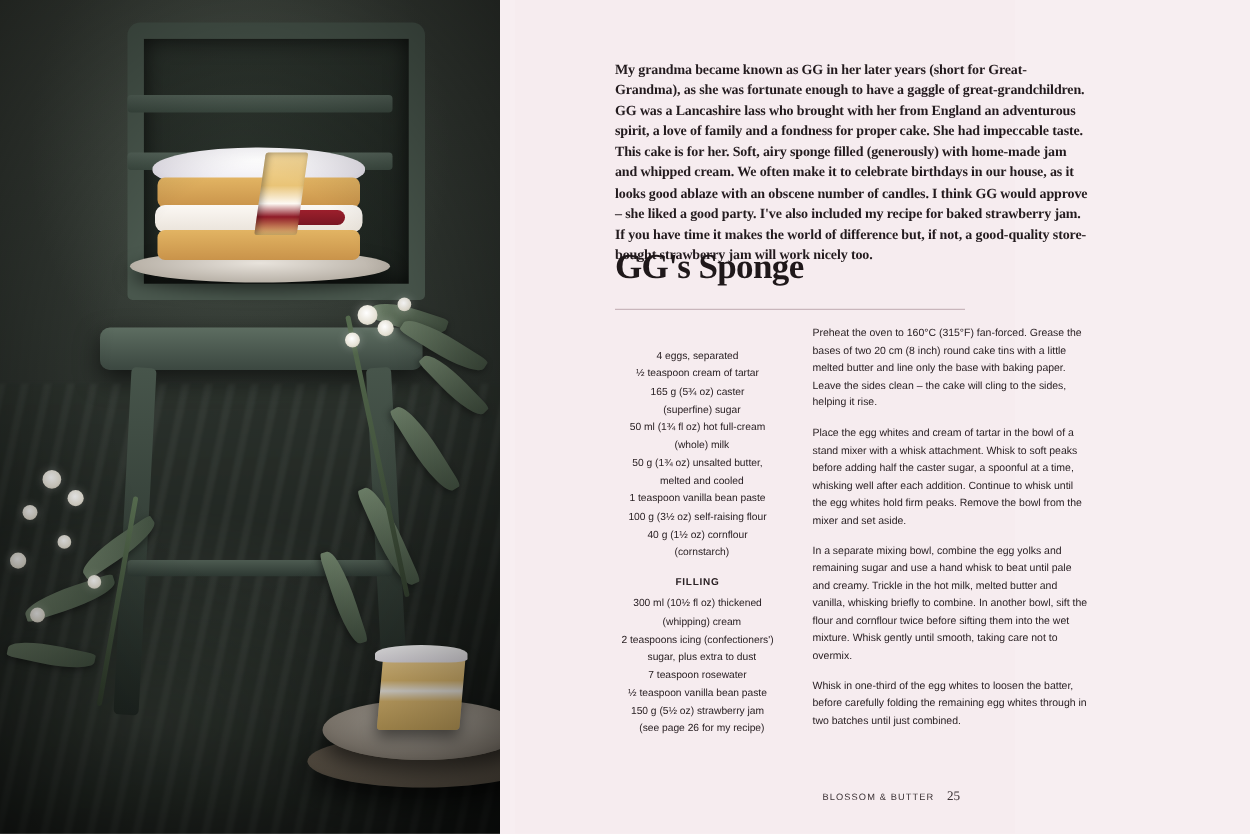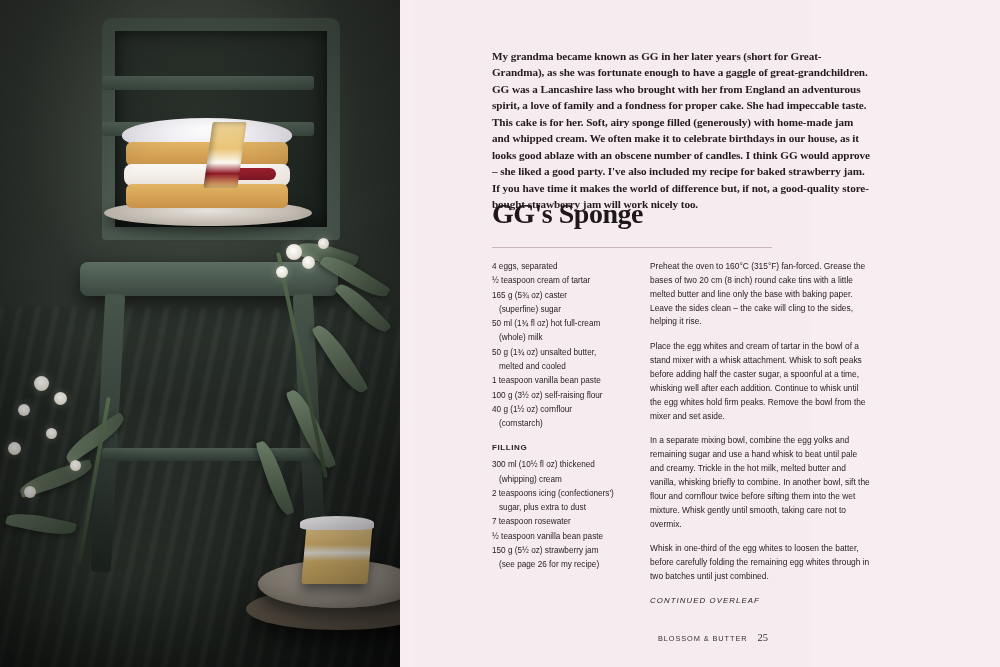--- a/index.html
+++ b/index.html
@@ -288,25 +288,26 @@
     left: 80px;
     right: 40px;
     top: 247px;
     height: 1px;
     background: #c9b6bc;
   }
 
   .col-ingredients {
     position: absolute;
     left: 80px;
-    top: 260px;
+    top: 278px;
     width: 132px;
     font-size: 8.2px;
     line-height: 1.62;
     color: #2a2124;
+    text-align: center;
   }
   .col-ingredients .line { margin-bottom: 1px; }
   .col-ingredients .sub { padding-left: 7px; }
   .filling-head {
     margin-top: 12px;
     margin-bottom: 3px;
     font-weight: bold;
     letter-spacing: 0.6px;
     font-size: 8px;
   }
@@ -444,21 +445,20 @@
         <div class="line">150 g (5½ oz) strawberry jam</div>
         <div class="line sub">(see page 26 for my recipe)</div>
       </div>
     </div>
 
     <div class="col-method">
       <p>Preheat the oven to 160°C (315°F) fan-forced. Grease the bases of two 20 cm (8 inch) round cake tins with a little melted butter and line only the base with baking paper. Leave the sides clean – the cake will cling to the sides, helping it rise.</p>
       <p>Place the egg whites and cream of tartar in the bowl of a stand mixer with a whisk attachment. Whisk to soft peaks before adding half the caster sugar, a spoonful at a time, whisking well after each addition. Continue to whisk until the egg whites hold firm peaks. Remove the bowl from the mixer and set aside.</p>
       <p>In a separate mixing bowl, combine the egg yolks and remaining sugar and use a hand whisk to beat until pale and creamy. Trickle in the hot milk, melted butter and vanilla, whisking briefly to combine. In another bowl, sift the flour and cornflour twice before sifting them into the wet mixture. Whisk gently until smooth, taking care not to overmix.</p>
       <p>Whisk in one-third of the egg whites to loosen the batter, before carefully folding the remaining egg whites through in two batches until just combined.</p>
-      <div class="continued">CONTINUED  OVERLEAF</div>
     </div>
 
     <div class="footer">
       <span>BLOSSOM &amp; BUTTER</span>
       <span class="folio">25</span>
     </div>
 
   </div>
 </div>
 

